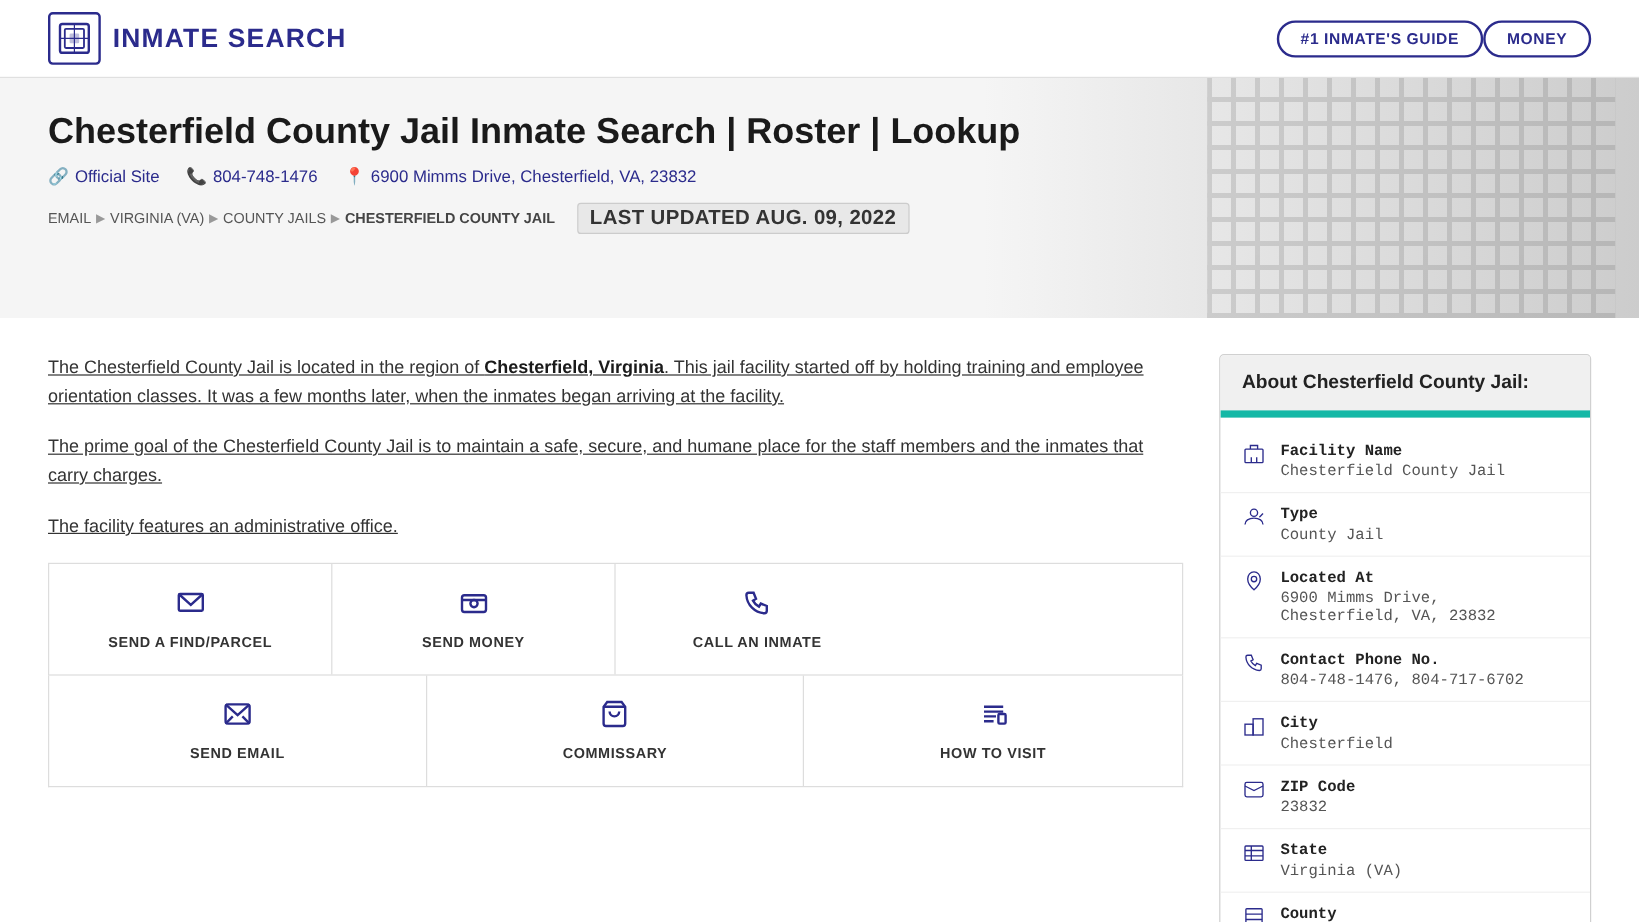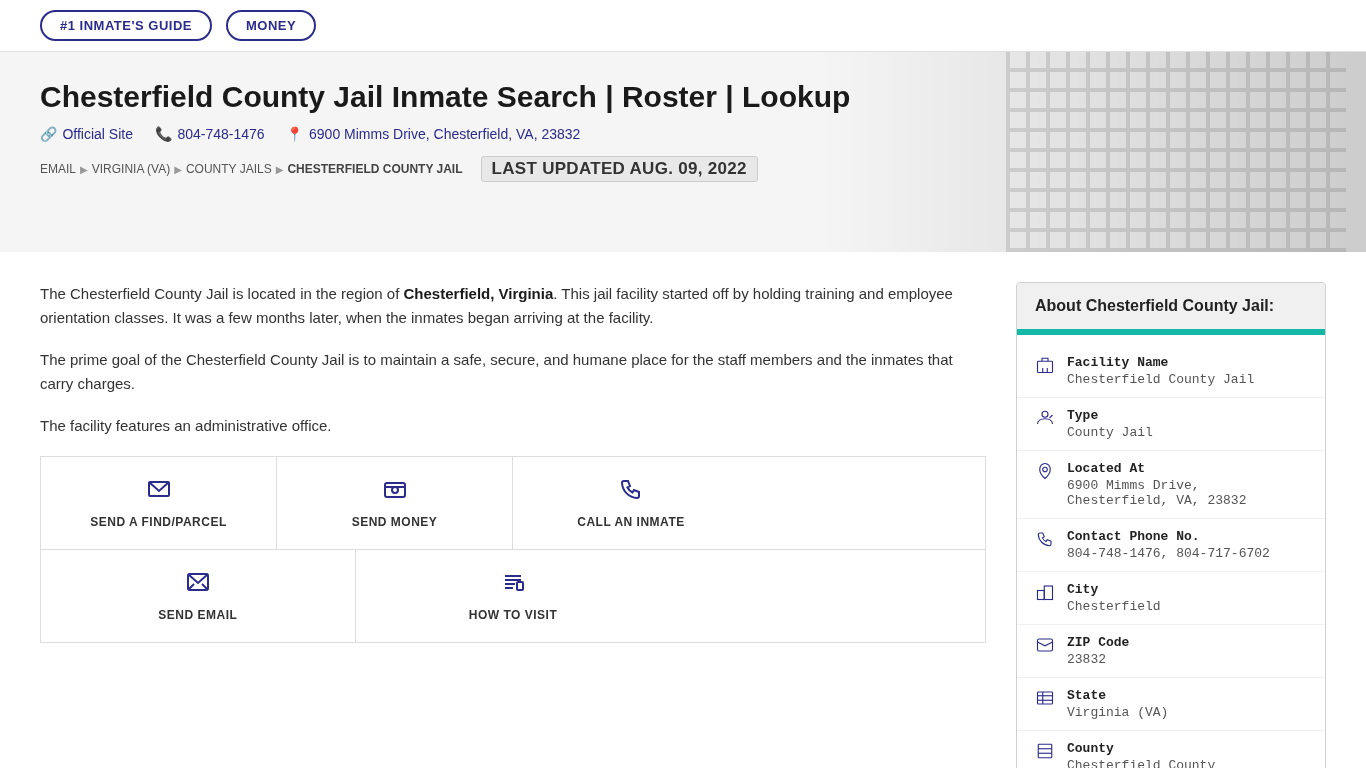--- a/index.html
+++ b/index.html
@@ -32,21 +32,20 @@
       font-size: 20px;
     }
     .logo-text {
       font-size: 22px;
       font-weight: 700;
       color: #2b2b8c;
       letter-spacing: 1px;
     }
     .header-nav {
       display: flex;
-      gap: 14px;
       align-items: flex-start;
     }
     .nav-btn {
       border: 2px solid #2b2b8c;
       border-radius: 20px;
       padding: 6px 18px;
       color: #2b2b8c;
       font-weight: 700;
       font-size: 13px;
       background: #fff;
@@ -144,20 +143,21 @@
       width: 310px;
       flex-shrink: 0;
     }
 
     
     .description p {
       font-size: 15px;
       line-height: 1.6;
       color: #333;
       margin-bottom: 18px;
+      text-decoration: underline;
     }
     .description p strong { color: #1a1a1a; }
 
     
     .action-grid {
       display: grid;
       grid-template-columns: repeat(4, 1fr);
       border: 1px solid #ddd;
       margin-top: 10px;
     }
@@ -233,20 +233,32 @@
     }
     .about-row-value {
       font-size: 13px;
       color: #555;
     }
   </style>
 </head>
 <body>
 
 <header class="header">
+  <a class="logo-area" href="#">
+    <div class="logo-icon">
+      <svg width="28" height="28" viewBox="0 0 28 28" fill="none">
+        <rect x="2" y="2" width="24" height="24" rx="2" stroke="#2b2b8c" stroke-width="2" fill="none"></rect>
+        <rect x="6" y="6" width="16" height="16" rx="1" stroke="#2b2b8c" stroke-width="1.5" fill="none"></rect>
+        <rect x="10" y="10" width="8" height="8" rx="1" fill="#2b2b8c" opacity="0.3"></rect>
+        <line x1="14" y1="2" x2="14" y2="26" stroke="#2b2b8c" stroke-width="1"></line>
+        <line x1="2" y1="14" x2="26" y2="14" stroke="#2b2b8c" stroke-width="1"></line>
+      </svg>
+    </div>
+    <span class="logo-text">INMATE SEARCH</span>
+  </a>
   <nav class="header-nav">
     <button class="nav-btn">#1 INMATE'S GUIDE</button>
     <button class="nav-btn">MONEY</button>
   </nav>
 </header>
 
 <div class="hero">
   <div class="hero-img-shape"></div>
   <h1>Chesterfield County Jail Inmate Search | Roster | Lookup</h1>
   <div class="hero-meta">
@@ -321,20 +333,30 @@
         <span class="action-icon">
           <svg width="24" height="24" fill="none" stroke="#2b2b8c" stroke-width="2" viewBox="0 0 24 24">
             <rect x="2" y="4" width="20" height="16" rx="2"></rect>
             <polyline points="2,4 12,13 22,4"></polyline>
             <line x1="2" y1="20" x2="8" y2="14"></line>
             <line x1="22" y1="20" x2="16" y2="14"></line>
           </svg>
         </span>
         <span class="action-label">SEND EMAIL</span>
       </div>
+      <div class="action-cell">
+        <span class="action-icon">
+          <svg width="24" height="24" fill="none" stroke="#2b2b8c" stroke-width="2" viewBox="0 0 24 24">
+            <path d="M6 2L3 6v14a2 2 0 002 2h14a2 2 0 002-2V6l-3-4z"></path>
+            <line x1="3" y1="6" x2="21" y2="6"></line>
+            <path d="M16 10a4 4 0 01-8 0"></path>
+          </svg>
+        </span>
+        <span class="action-label">COMMISSARY</span>
+      </div>
       <div class="action-cell" style="border-right:none;">
         <span class="action-icon">
           <svg width="24" height="24" fill="none" stroke="#2b2b8c" stroke-width="2" viewBox="0 0 24 24">
             <line x1="4" y1="6" x2="20" y2="6"></line>
             <line x1="4" y1="10" x2="20" y2="10"></line>
             <line x1="4" y1="14" x2="14" y2="14"></line>
             <line x1="4" y1="18" x2="12" y2="18"></line>
             <rect x="16" y="12" width="6" height="8" rx="1" stroke="#2b2b8c"></rect>
           </svg>
         </span>

